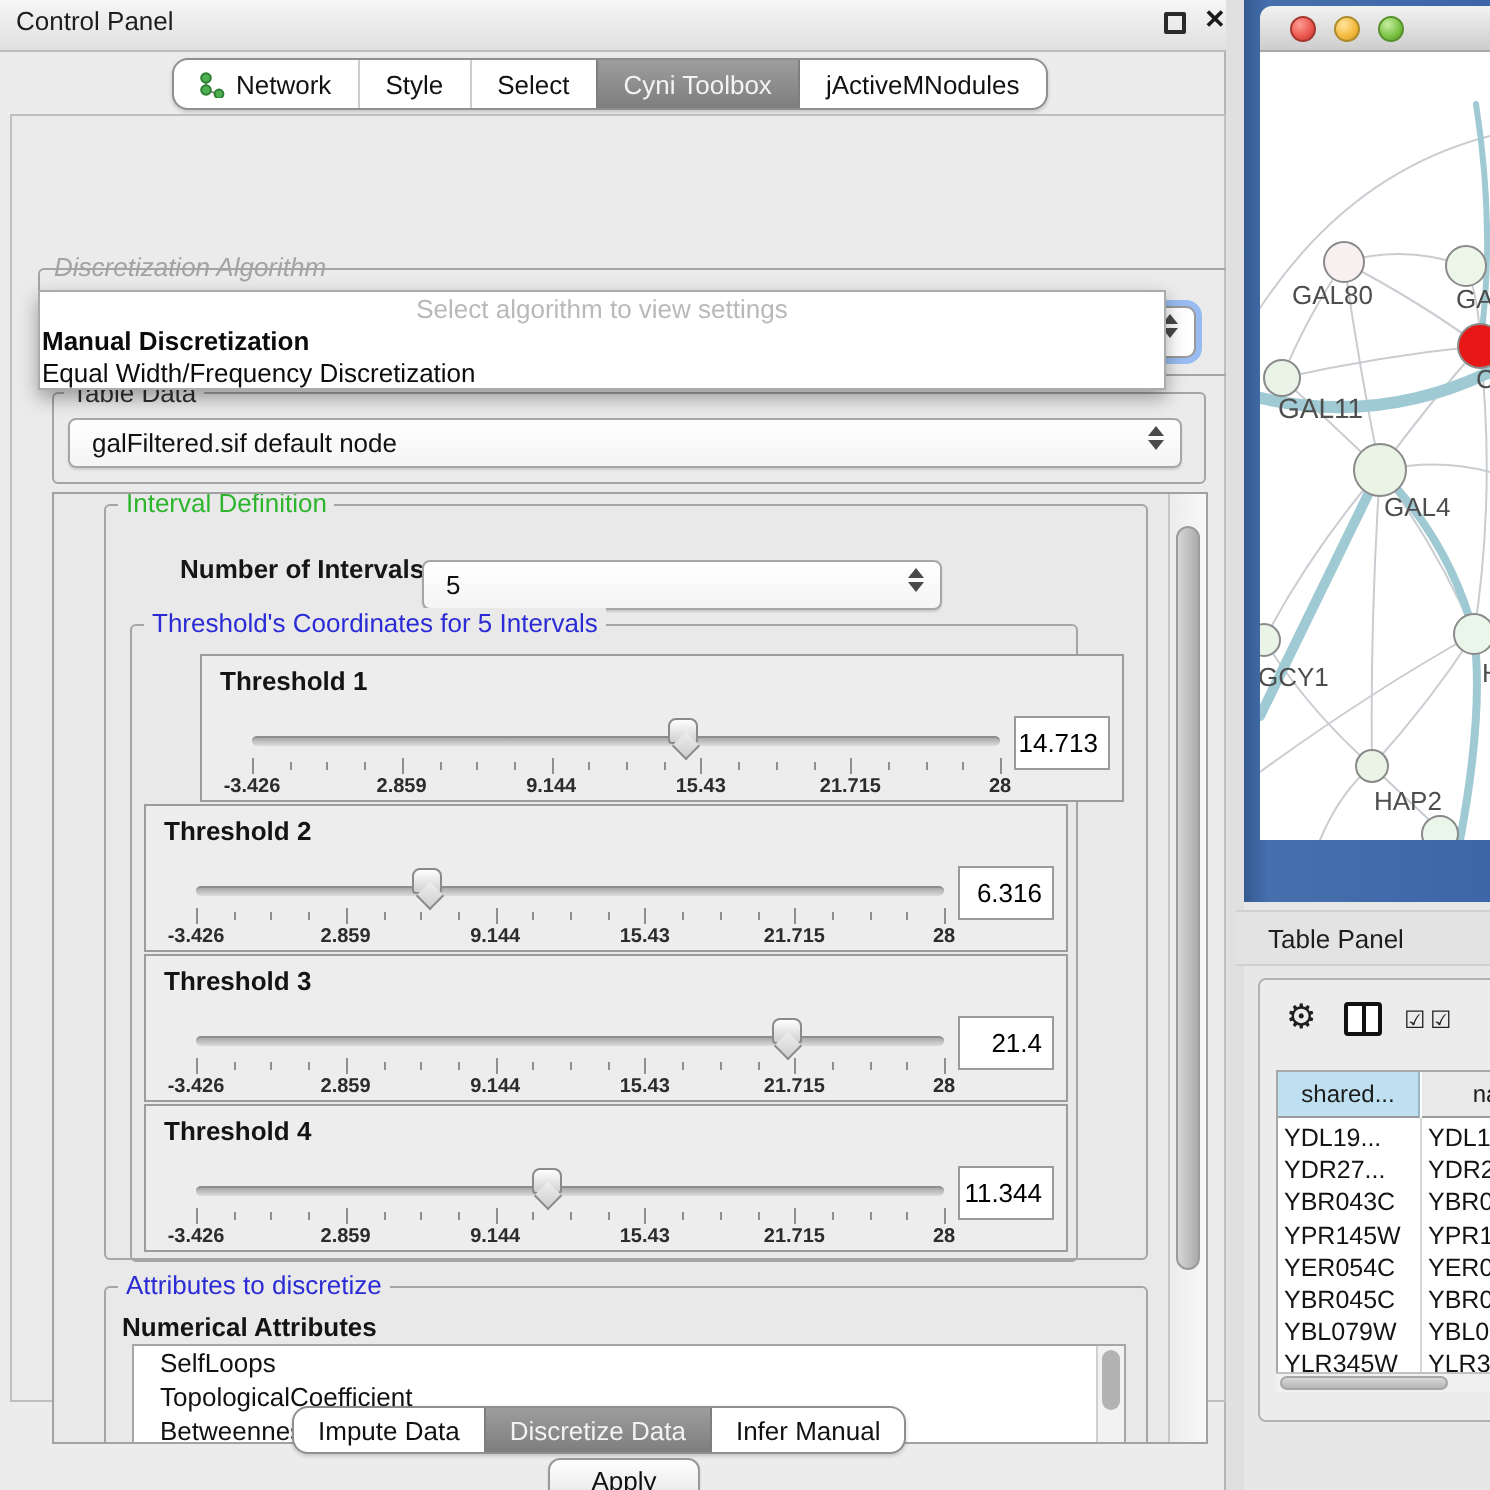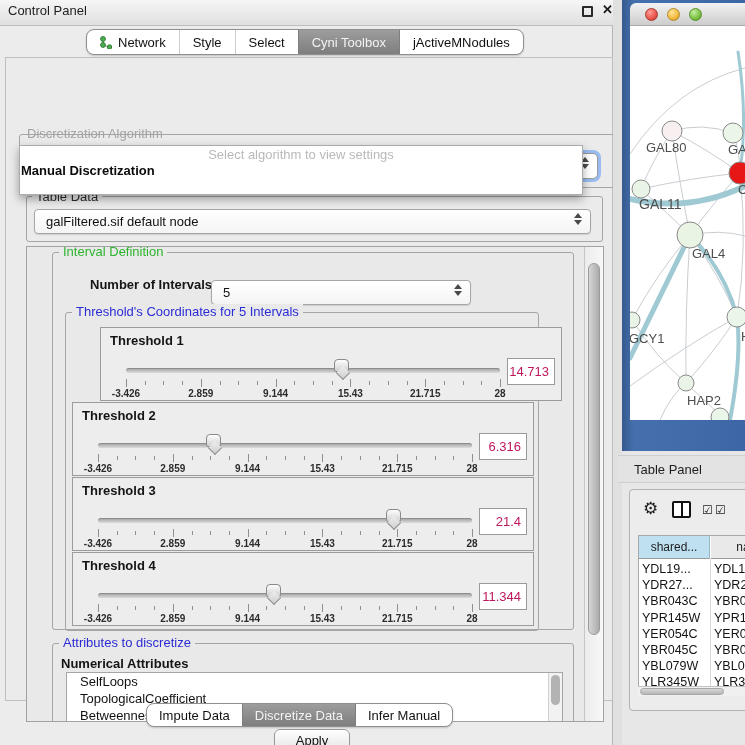--- a/index.html
+++ b/index.html
@@ -30,21 +30,21 @@
 
   
   #outer { left:5px; top:57px; width:608px; height:644px; background:#ebebeb;
            border:1px solid #bfbfbf; border-top:1px solid #cicici; }
 
   .group { position:absolute; border:1px solid #a5a5a5; border-radius:3px; }
   .group-label { position:absolute; font-size:13px; padding:0 4px; white-space:nowrap; }
 
   
   #algo-group { left:13px; top:76px; width:596px; height:54px; }
-  #algo-label { left:17px; top:68px; color:#a3a3a3; background:transparent; }
+  #algo-label { left:17px; top:68px; color:#a3a3a3; background:transparent;font-style:italic; }
   #algo-combo { left:21px; top:95px; width:571px; height:26px; background:#fff;
       border:1px solid #9a9a9a; border-radius:5px;
       box-shadow:0 0 0 3px rgba(96,156,245,.6); }
 
   
   #popup { left:13px; top:87px; width:564px; height:50px; background:#ffffff;
       border:1px solid #ababab; box-shadow:0 4px 9px rgba(0,0,0,.35); z-index:40; }
   #popup .ph { text-align:center; font-size:13px; color:#b9b9b9; height:17px; line-height:18px; }
   #popup .opt { font-size:13px; color:#0b0b0b; height:16px; line-height:16px; padding-left:1px; white-space:nowrap; }
   #popup .opt.hl { font-weight:bold; }
@@ -87,21 +87,21 @@
       border-radius:4px 4px 2px 2px; z-index:3; }
   .thumb::after { content:""; position:absolute; left:2.2px; top:8px; width:9px; height:9px;
       background:linear-gradient(135deg,#eeeeee,#cfcfcf); border-right:1px solid #8a8a8a;
       border-bottom:1px solid #8a8a8a; transform:rotate(45deg); }
   .ticks { position:absolute; left:25px; top:51px; width:374px; height:9px; }
   .tick { position:absolute; top:2px; width:1px; height:4px; background:#8f8f8f; }
   .tick.major { top:0; height:8px; }
   .ticklabels { position:absolute; left:25px; top:60px; width:374px; height:11px; }
   .ticklabel { position:absolute; transform:translateX(-50%); font-size:10px; font-weight:bold; color:#2c2c2c; white-space:nowrap; }
   .thr-value { position:absolute; left:406px; top:30px; width:48px; height:27px; background:#fff;
-      border:1px solid #9a9a9a; font-size:13px; text-align:right; line-height:25px; padding-right:5px; color:#be185d; }
+      border:1px solid #9a9a9a; font-size:13px; text-align:right; line-height:25px; padding-right:5px; color:#000000; }
 
   #attr-group { left:25px; top:396px; width:522px; height:90px; background:#e9e9e9;text-decoration:underline; }
   #attr-label { left:6px; top:-9px; color:#2b2bd5; background:#e9e9e9; }
   #attr-sub { left:8px; top:12px; font-size:13px; font-weight:bold; color:#141414; }
   #attr-list { left:13px; top:28px; width:497px; height:52px; background:#fff; border:1px solid #a6a6a6; overflow:hidden; }
   #attr-list .li { font-size:13px; line-height:17px; padding-left:13px; color:#111; white-space:nowrap; }
   #attr-vtrack { position:absolute; right:0; top:0; bottom:0; width:14px; background:#f2f2f2; border-left:1px solid #d0d0d0; }
   #attr-vthumb { position:absolute; left:2px; top:2px; width:9px; height:30px; border-radius:5px; background:#b3b3b3; }
 
   #apply-btn { left:268px; top:671px; width:76px; height:23px; border-radius:6px;
@@ -197,20 +197,21 @@
         <span class="updown">
             <i class="up"></i>
             <i class="dn"></i>
           </span>
       </div>
 
       <div id="popup" class="abs">
         <div class="ph">Select algorithm to view settings</div>
         <div id="popup-options">
             <div class="opt hl">Manual Discretization</div>
+            <div class="opt">Equal Width/Frequency Discretization</div>
           </div>
       </div>
 
       <div id="td-group" class="group"></div>
       <div id="td-label" class="group-label">Table Data</div>
       <div id="td-combo" class="combo">
         <span class="val">galFiltered.sif default node</span>
         <span class="updown">
             <i class="up"></i>
             <i class="dn"></i>

